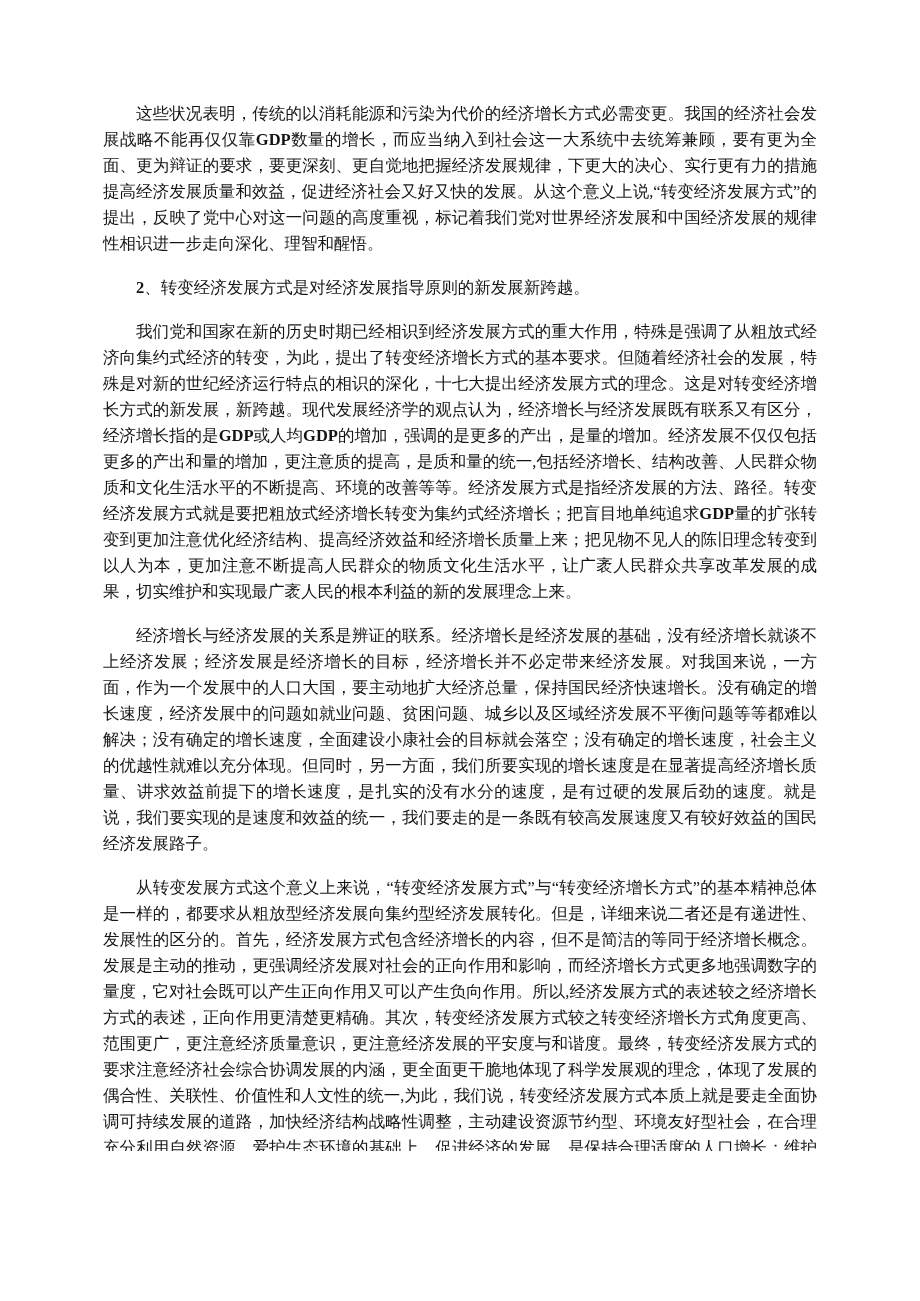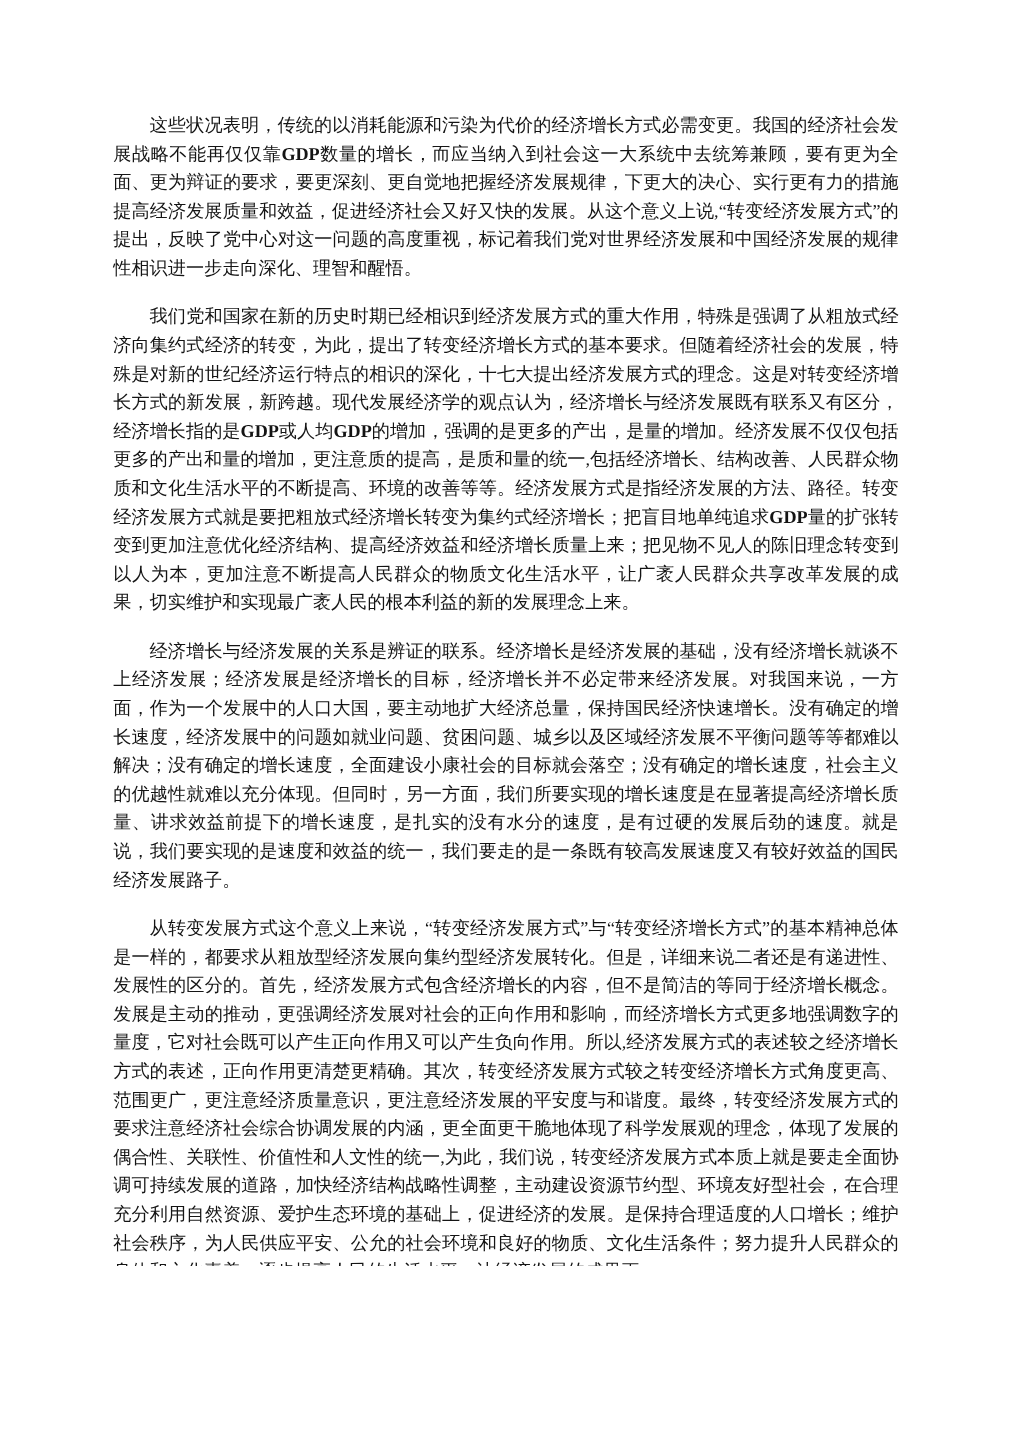--- a/index.html
+++ b/index.html
@@ -35,17 +35,18 @@
     font-weight: bold;
     font-family: "Liberation Serif", "DejaVu Serif", serif;
   }
 </style>
 </head>
 <body>
 
 <div class="page">
   <main class="doc">
       <p class="body"><span>这些状况表明，传统的以消耗能源和污染为代价的经济增长方式必需变更。我国的经济社会发展战略不能再仅仅靠</span><span class="b">GDP</span><span>数量的增长，而应当纳入到社会这一大系统中去统筹兼顾，要有更为全面、更为辩证的要求，要更深刻、更自觉地把握经济发展规律，下更大的决心、实行更有力的措施提高经济发展质量和效益，促进经济社会又好又快的发展。从这个意义上说,“转变经济发展方式”的提出，反映了党中心对这一问题的高度重视，标记着我们党对世界经济发展和中国经济发展的规律性相识进一步走向深化、理智和醒悟。</span></p>
+      <p class="heading"><span class="b">2</span><span>、转变经济发展方式是对经济发展指导原则的新发展新跨越。</span></p>
       <p class="body"><span>我们党和国家在新的历史时期已经相识到经济发展方式的重大作用，特殊是强调了从粗放式经济向集约式经济的转变，为此，提出了转变经济增长方式的基本要求。但随着经济社会的发展，特殊是对新的世纪经济运行特点的相识的深化，十七大提出经济发展方式的理念。这是对转变经济增长方式的新发展，新跨越。现代发展经济学的观点认为，经济增长与经济发展既有联系又有区分，经济增长指的是</span><span class="b">GDP</span><span>或人均</span><span class="b">GDP</span><span>的增加，强调的是更多的产出，是量的增加。经济发展不仅仅包括更多的产出和量的增加，更注意质的提高，是质和量的统一,包括经济增长、结构改善、人民群众物质和文化生活水平的不断提高、环境的改善等等。经济发展方式是指经济发展的方法、路径。转变经济发展方式就是要把粗放式经济增长转变为集约式经济增长；把盲目地单纯追求</span><span class="b">GDP</span><span>量的扩张转变到更加注意优化经济结构、提高经济效益和经济增长质量上来；把见物不见人的陈旧理念转变到以人为本，更加注意不断提高人民群众的物质文化生活水平，让广袤人民群众共享改革发展的成果，切实维护和实现最广袤人民的根本利益的新的发展理念上来。</span></p>
       <p class="body"><span>经济增长与经济发展的关系是辨证的联系。经济增长是经济发展的基础，没有经济增长就谈不上经济发展；经济发展是经济增长的目标，经济增长并不必定带来经济发展。对我国来说，一方面，作为一个发展中的人口大国，要主动地扩大经济总量，保持国民经济快速增长。没有确定的增长速度，经济发展中的问题如就业问题、贫困问题、城乡以及区域经济发展不平衡问题等等都难以解决；没有确定的增长速度，全面建设小康社会的目标就会落空；没有确定的增长速度，社会主义的优越性就难以充分体现。但同时，另一方面，我们所要实现的增长速度是在显著提高经济增长质量、讲求效益前提下的增长速度，是扎实的没有水分的速度，是有过硬的发展后劲的速度。就是说，我们要实现的是速度和效益的统一，我们要走的是一条既有较高发展速度又有较好效益的国民经济发展路子。</span></p>
       <p class="body"><span>从转变发展方式这个意义上来说，“转变经济发展方式”与“转变经济增长方式”的基本精神总体是一样的，都要求从粗放型经济发展向集约型经济发展转化。但是，详细来说二者还是有递进性、发展性的区分的。首先，经济发展方式包含经济增长的内容，但不是简洁的等同于经济增长概念。发展是主动的推动，更强调经济发展对社会的正向作用和影响，而经济增长方式更多地强调数字的量度，它对社会既可以产生正向作用又可以产生负向作用。所以,经济发展方式的表述较之经济增长方式的表述，正向作用更清楚更精确。其次，转变经济发展方式较之转变经济增长方式角度更高、范围更广，更注意经济质量意识，更注意经济发展的平安度与和谐度。最终，转变经济发展方式的要求注意经济社会综合协调发展的内涵，更全面更干脆地体现了科学发展观的理念，体现了发展的偶合性、关联性、价值性和人文性的统一,为此，我们说，转变经济发展方式本质上就是要走全面协调可持续发展的道路，加快经济结构战略性调整，主动建设资源节约型、环境友好型社会，在合理充分利用自然资源、爱护生态环境的基础上，促进经济的发展。是保持合理适度的人口增长；维护社会秩序，为人民供应平安、公允的社会环境和良好的物质、文化生活条件；努力提升人民群众的身体和文化素养；逐步提高人民的生活水平，让经济发展的成果更</span></p>
     </main>
 </div>
 
 </body></html>

